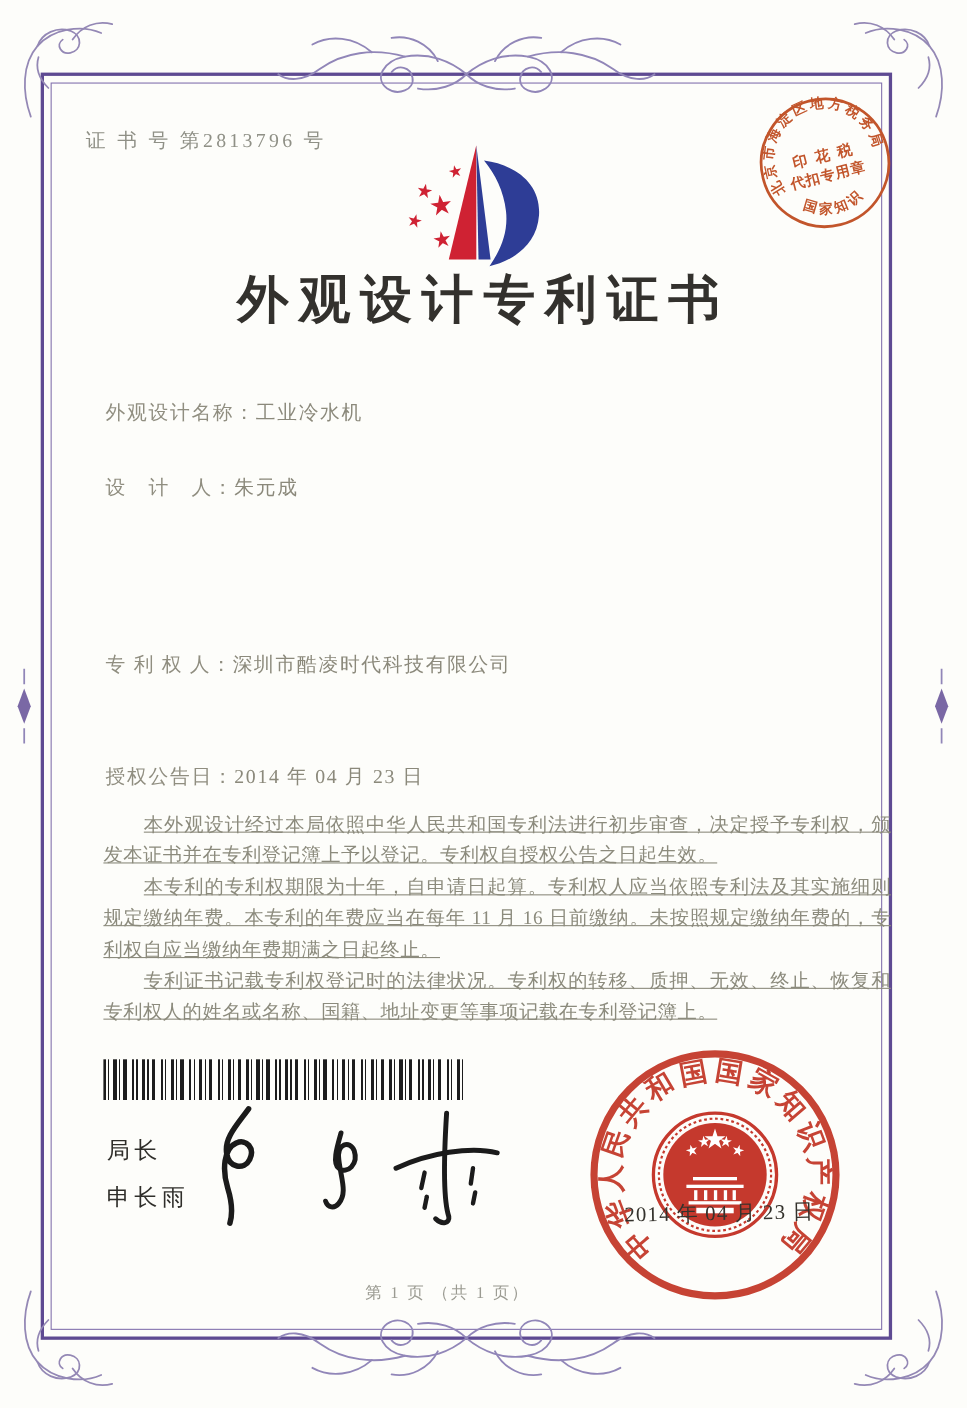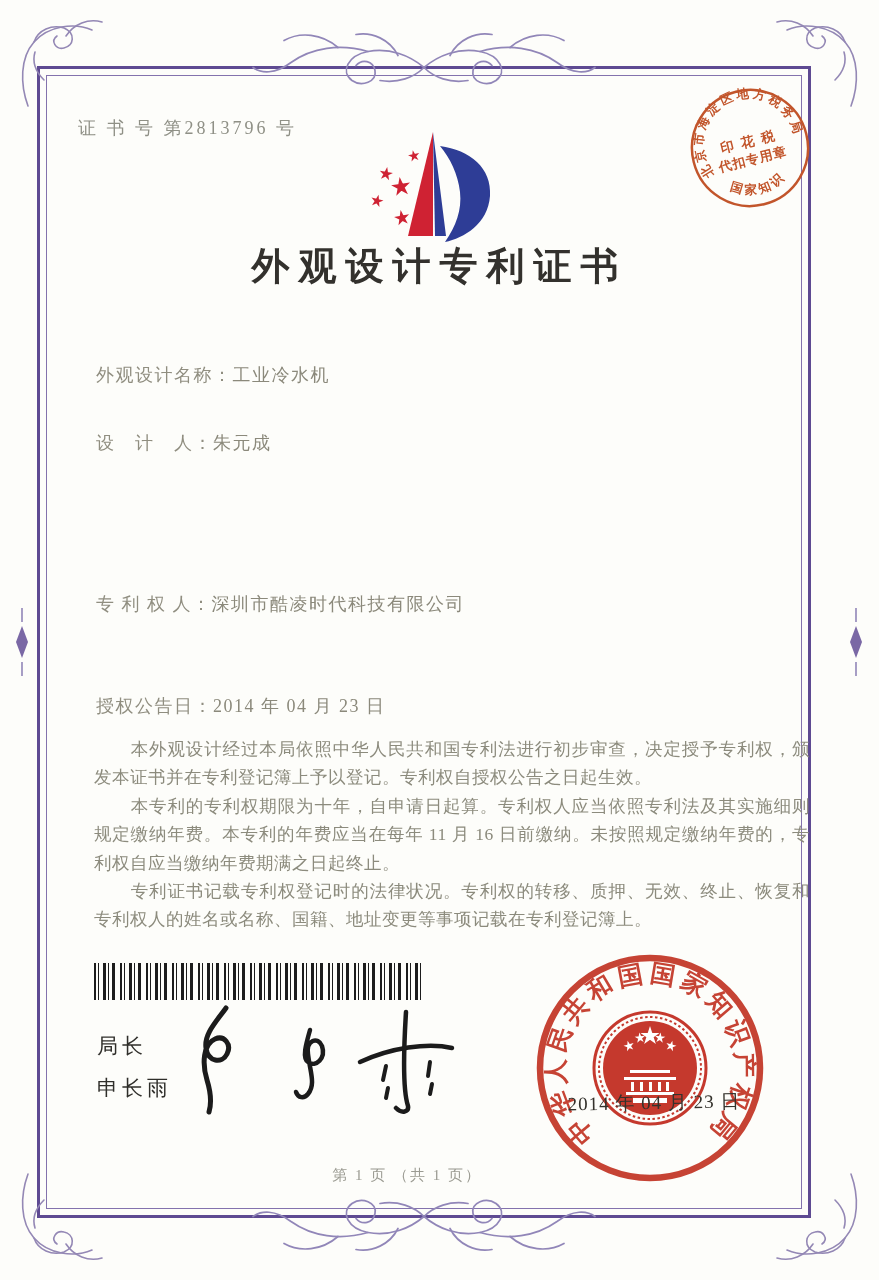--- a/index.html
+++ b/index.html
@@ -10,33 +10,33 @@
     background:#fdfdfa; overflow:hidden;padding-left:24px;
   }
   svg { display:block; }
 
   .cert-no {
     position:absolute; left:78px; top:116px;
     font-size:18px; letter-spacing:3px; color:#8f9086;
   }
   .title {
     position:absolute; left:0; top:241px; width:879px; text-align:center;
-    font-size:38px; font-weight:700; letter-spacing:9px; color:#33312d;
+    font-size:47px; font-weight:700; letter-spacing:9px; color:#33312d;
   }
   .field {
     position:absolute; left:96px; font-size:18px; color:#908e80;
     letter-spacing:1.5px; white-space:nowrap;
   }
   .field .fvalue { color:#8b897b; }
   .body-text {
     position:absolute; left:94px; top:735px; width:716px;
     font-size:17.5px; line-height:28.4px; color:#8c8b7d;
     text-align:justify; letter-spacing:0.5px;
   }
-  .body-text p { margin:0; text-indent:2.1em; }
+  .body-text p { margin:0; text-indent:2.1em;text-decoration:underline; }
   .barcode {
     position:absolute; left:94px; top:963px; width:328px; height:37px;
     background:repeating-linear-gradient(90deg,
       #1c1c1c 0 2px, transparent 2px 4px,
       #1c1c1c 4px 5px, transparent 5px 9px,
       #1c1c1c 9px 12px, transparent 12px 14px,
       #1c1c1c 14px 15px, transparent 15px 18px,
       #1c1c1c 18px 21px, transparent 21px 26px);
   }
   .director-title {

